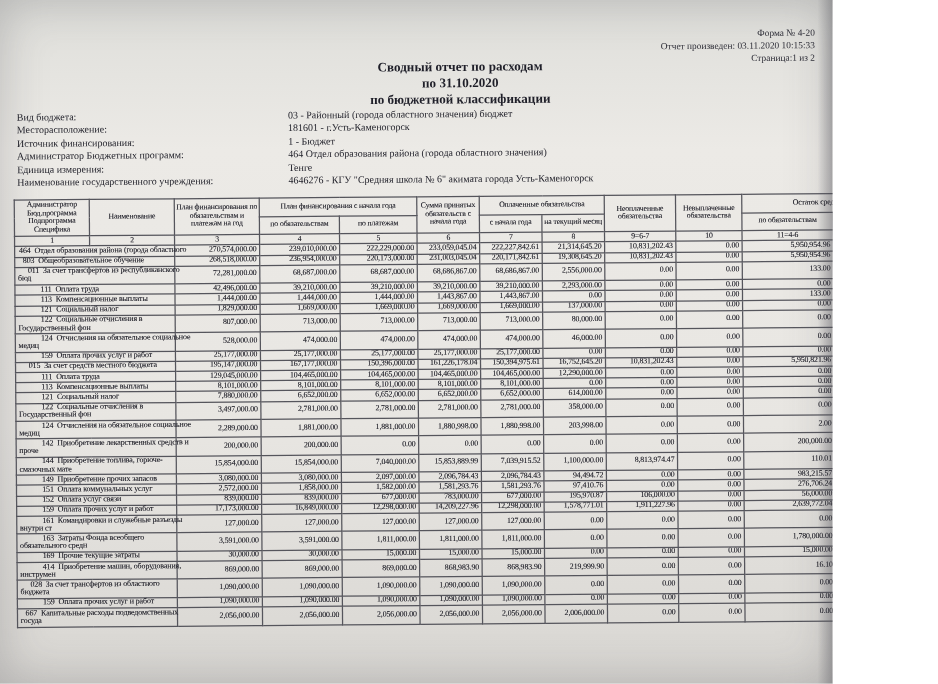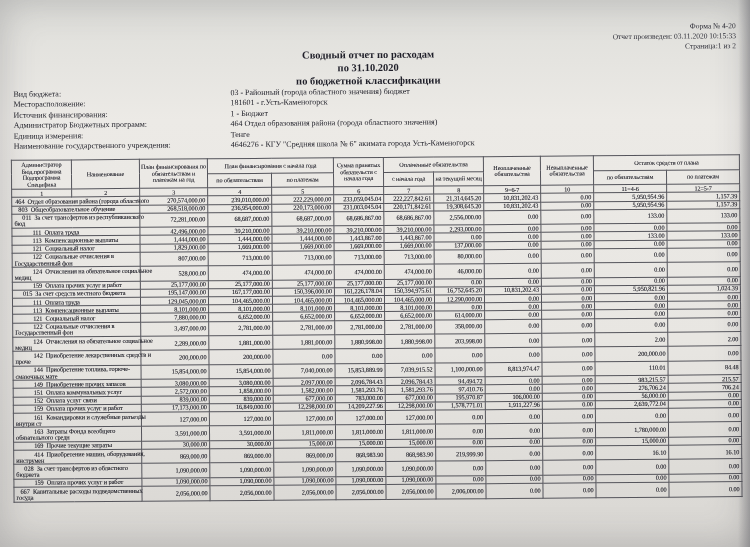--- a/index.html
+++ b/index.html
@@ -1,17 +1,17 @@
 <!DOCTYPE html>
 <html><head>
 <meta charset="utf-8">
 <style>
   html,body{margin:0;padding:0;}
   .page{
-    position:relative;width:750px;height:547px;overflow:hidden;
+    position:relative;width:666px;height:547px;overflow:hidden;
     background:linear-gradient(180deg,#dededa 0%,#eceae6 22%,#e8e6e2 62%,#d8d6d2 100%);
     font-family:"Liberation Serif","DejaVu Serif",serif;
     color:#23232c;
     box-shadow:inset 0 0 38px rgba(70,70,75,.28);
   }
   .page::after{
     content:"";position:absolute;top:0;right:0;bottom:0;width:12px;
     background:linear-gradient(90deg,rgba(90,90,95,0),rgba(80,80,88,.38));
     pointer-events:none;
   }

